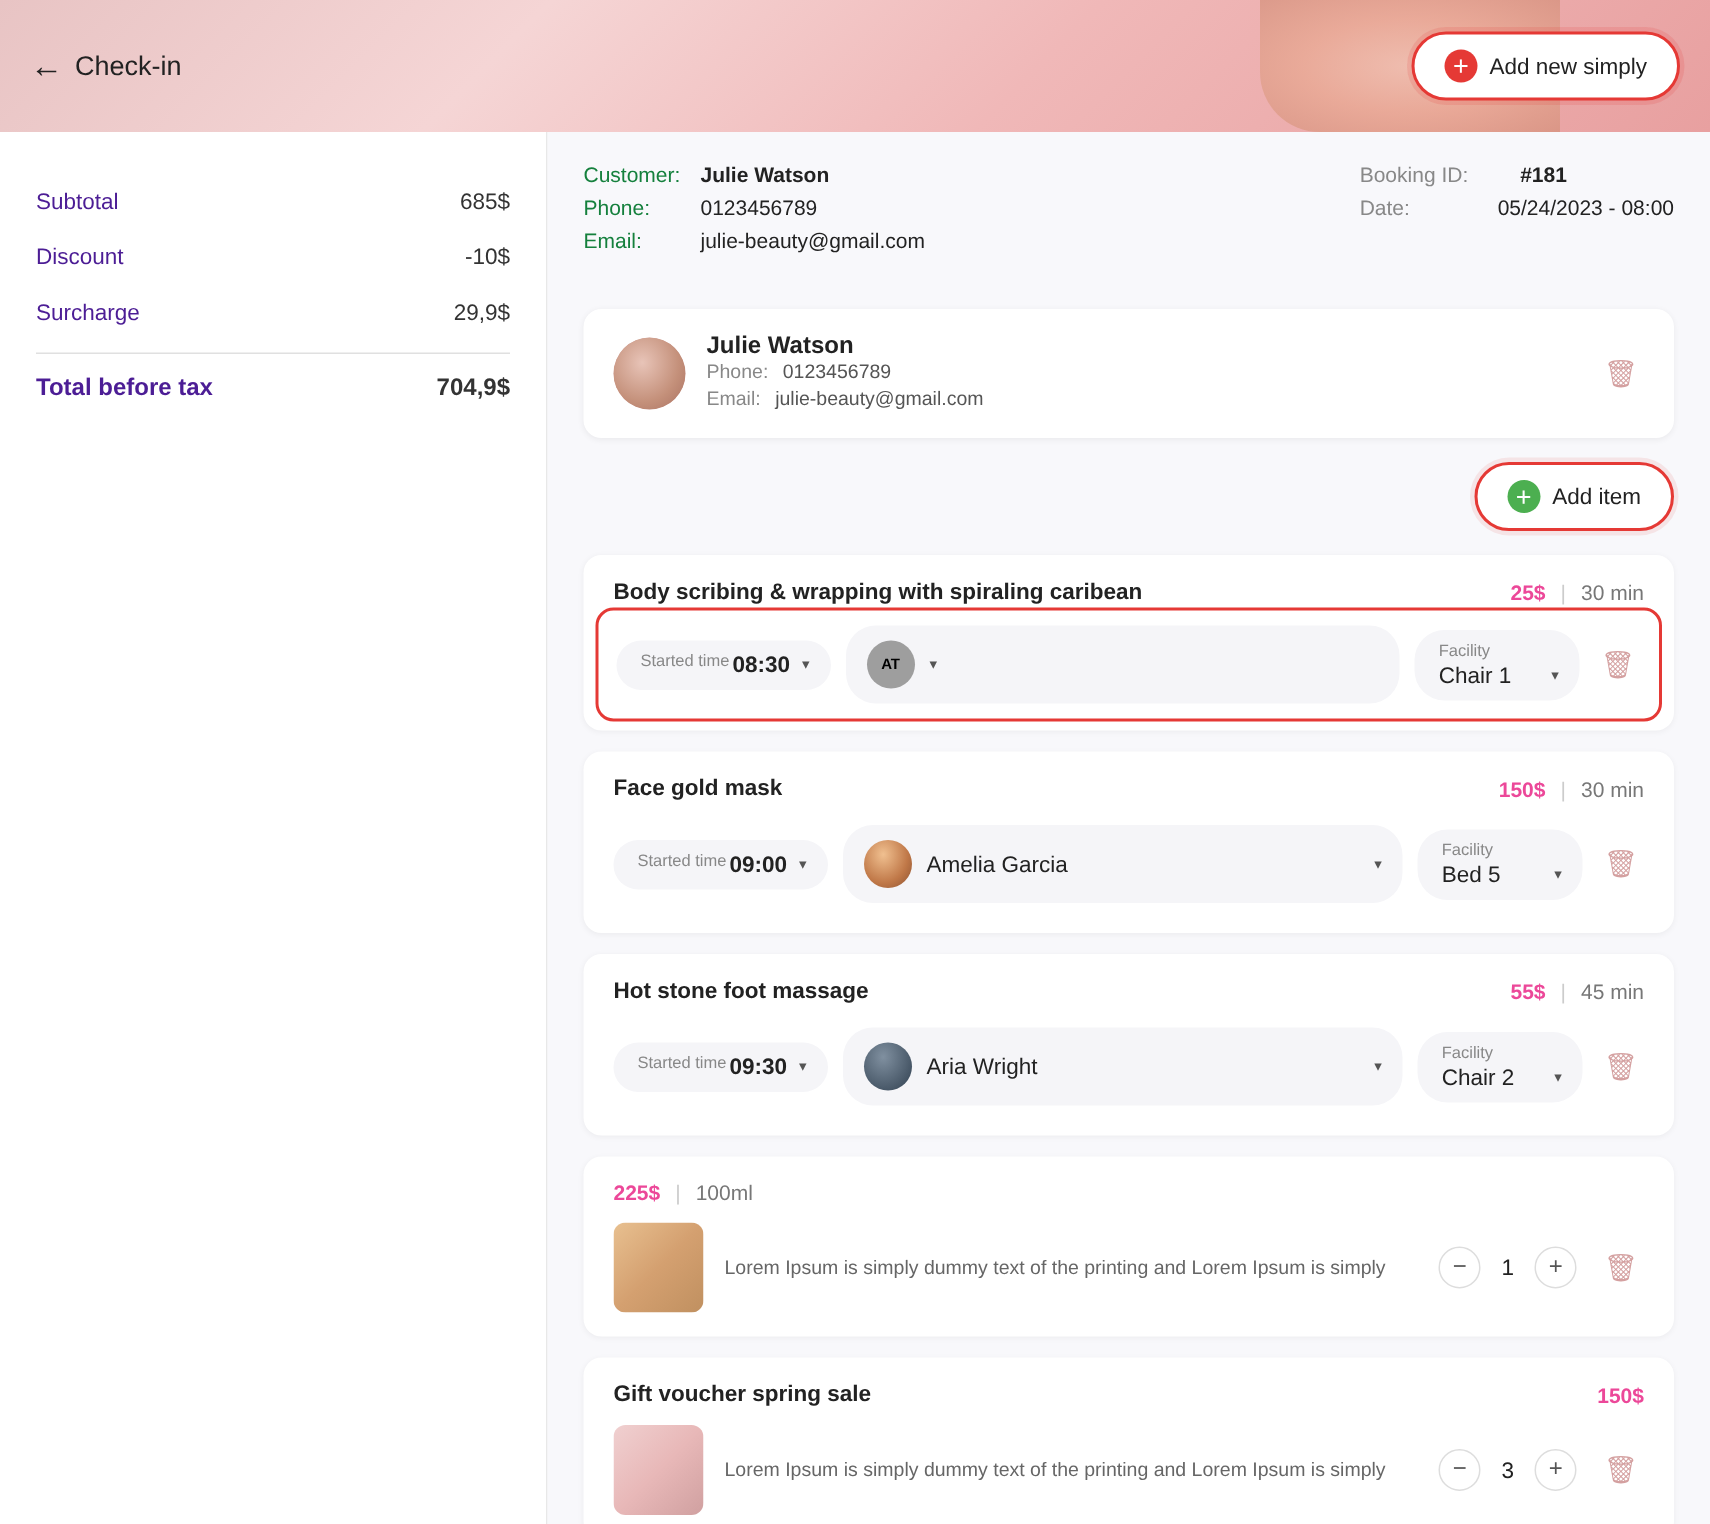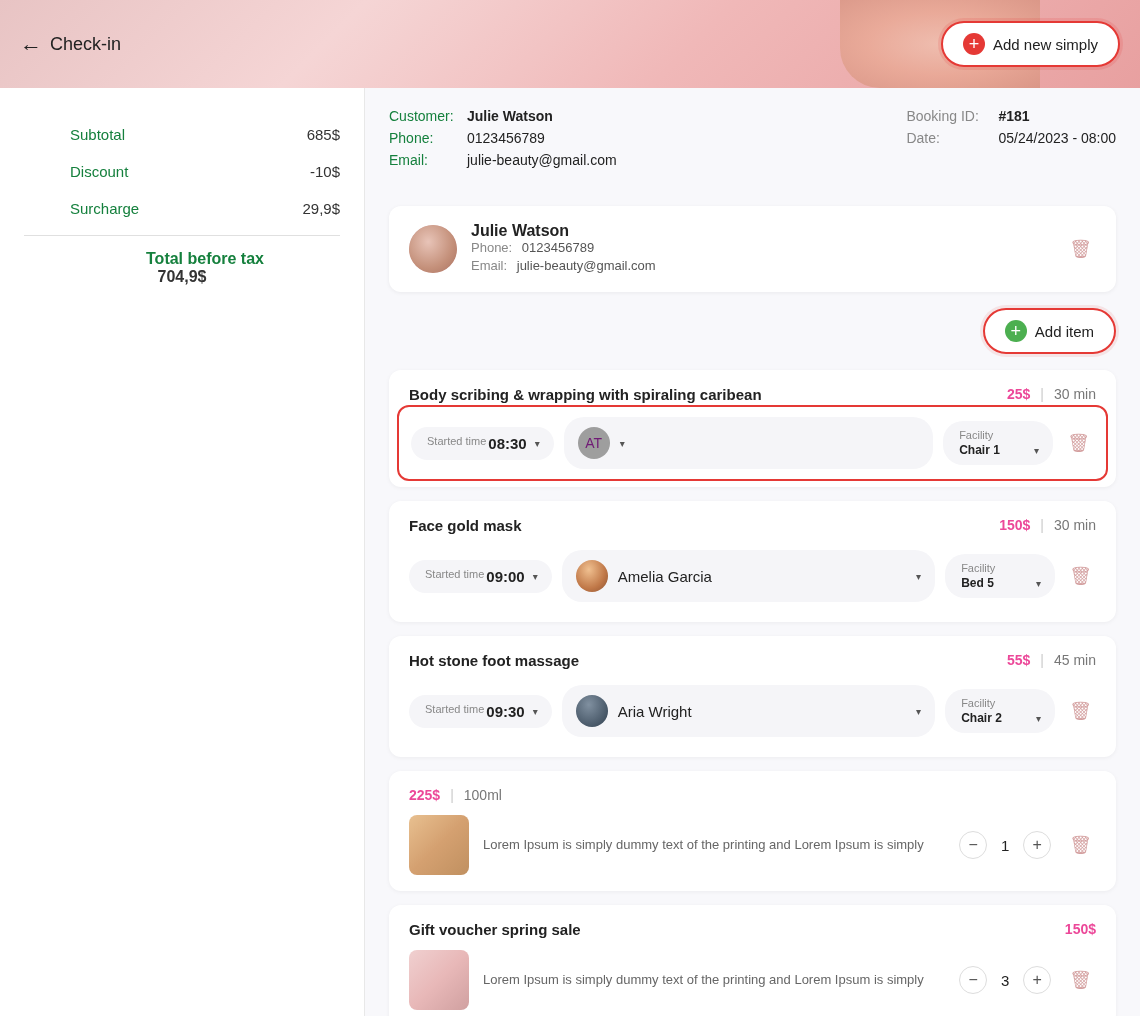--- a/index.html
+++ b/index.html
@@ -104,23 +104,22 @@
       align-items: center;
       padding: 10px 0;
       font-size: 15px;
     }
     .sidebar-row.total {
       border-top: 1px solid #e0e0e0;
       margin-top: 8px;
       padding-top: 14px;
       font-weight: 600;
       font-size: 16px;
-      flex-direction: column;
-    }
-    .sidebar-label { color: #15803d; margin-left: 46px; }
+    }
+    .sidebar-label { color: #4c1d95; }
     .sidebar-value { color: #333; }
     .sidebar-value.discount { color: #333; }
 
     
     .content {
       flex: 1;
       padding: 20px 24px;
       background: #f8f8fb;
       overflow-y: auto;
     }
@@ -144,21 +143,21 @@
     .info-value.bold { font-weight: 700; }
     .booking-info { text-align: left; }
     .booking-row {
       display: flex;
       gap: 12px;
       margin-bottom: 6px;
       font-size: 14px;
     }
     .booking-key { color: #888; width: 80px; }
     .booking-val { color: #222; }
-    .booking-val.bold { font-weight: 700; }
+    .booking-val.bold { font-weight: 700; margin-left: 15px; }
 
     
     .customer-card {
       background: white;
       border-radius: 12px;
       padding: 16px 20px;
       display: flex;
       align-items: center;
       gap: 14px;
       margin-bottom: 16px;
@@ -232,21 +231,21 @@
     .service-section {
       background: white;
       border-radius: 12px;
       padding: 16px 20px;
       margin-bottom: 14px;
       box-shadow: 0 1px 4px rgba(0,0,0,0.05);
     }
     .service-header {
       display: flex;
       justify-content: space-between;
-      align-items: flex-start;
+      align-items: center;
       margin-bottom: 12px;
     }
     .service-name {
       font-size: 15px;
       font-weight: 600;
       color: #222;
     }
     .service-meta {
       display: flex;
       align-items: center;
@@ -308,23 +307,23 @@
       cursor: pointer;
     }
     .staff-initials {
       width: 32px;
       height: 32px;
       border-radius: 50%;
       background: #b0b0b0;
       display: flex;
       align-items: center;
       justify-content: center;
-      color: #701a75;
-      font-size: 14px;
-      font-weight: 400;
+      color: #000000;
+      font-size: 10px;
+      font-weight: 700;
       flex-shrink: 0;
     }
     .staff-name { font-size: 15px; font-weight: 500; color: #222; flex: 1; }
     .staff-chevron { font-size: 10px; color: #555; }
 
     
     .facility-dropdown {
       background: #f5f5f8;
       border-radius: 20px;
       padding: 8px 14px 8px 16px;
@@ -334,21 +333,21 @@
       min-width: 110px;
       cursor: pointer;
     }
     .facility-label { font-size: 11px; color: #888; }
     .facility-value-row {
       display: flex;
       align-items: center;
       justify-content: space-between;
       gap: 6px;
     }
-    .facility-value { font-size: 12px; font-weight: 700; color: #222; }
+    .facility-value { font-size: 15px; font-weight: 400; color: #222; }
 
     
     .avatar-amelia {
       background: radial-gradient(ellipse at 40% 30%, #f0c090 0%, #c07848 60%, #8a5030 100%);
     }
     .avatar-aria {
       background: radial-gradient(ellipse at 40% 30%, #8090a0 0%, #506070 60%, #304050 100%);
     }
     .avatar-at {
       background: #9e9e9e;

